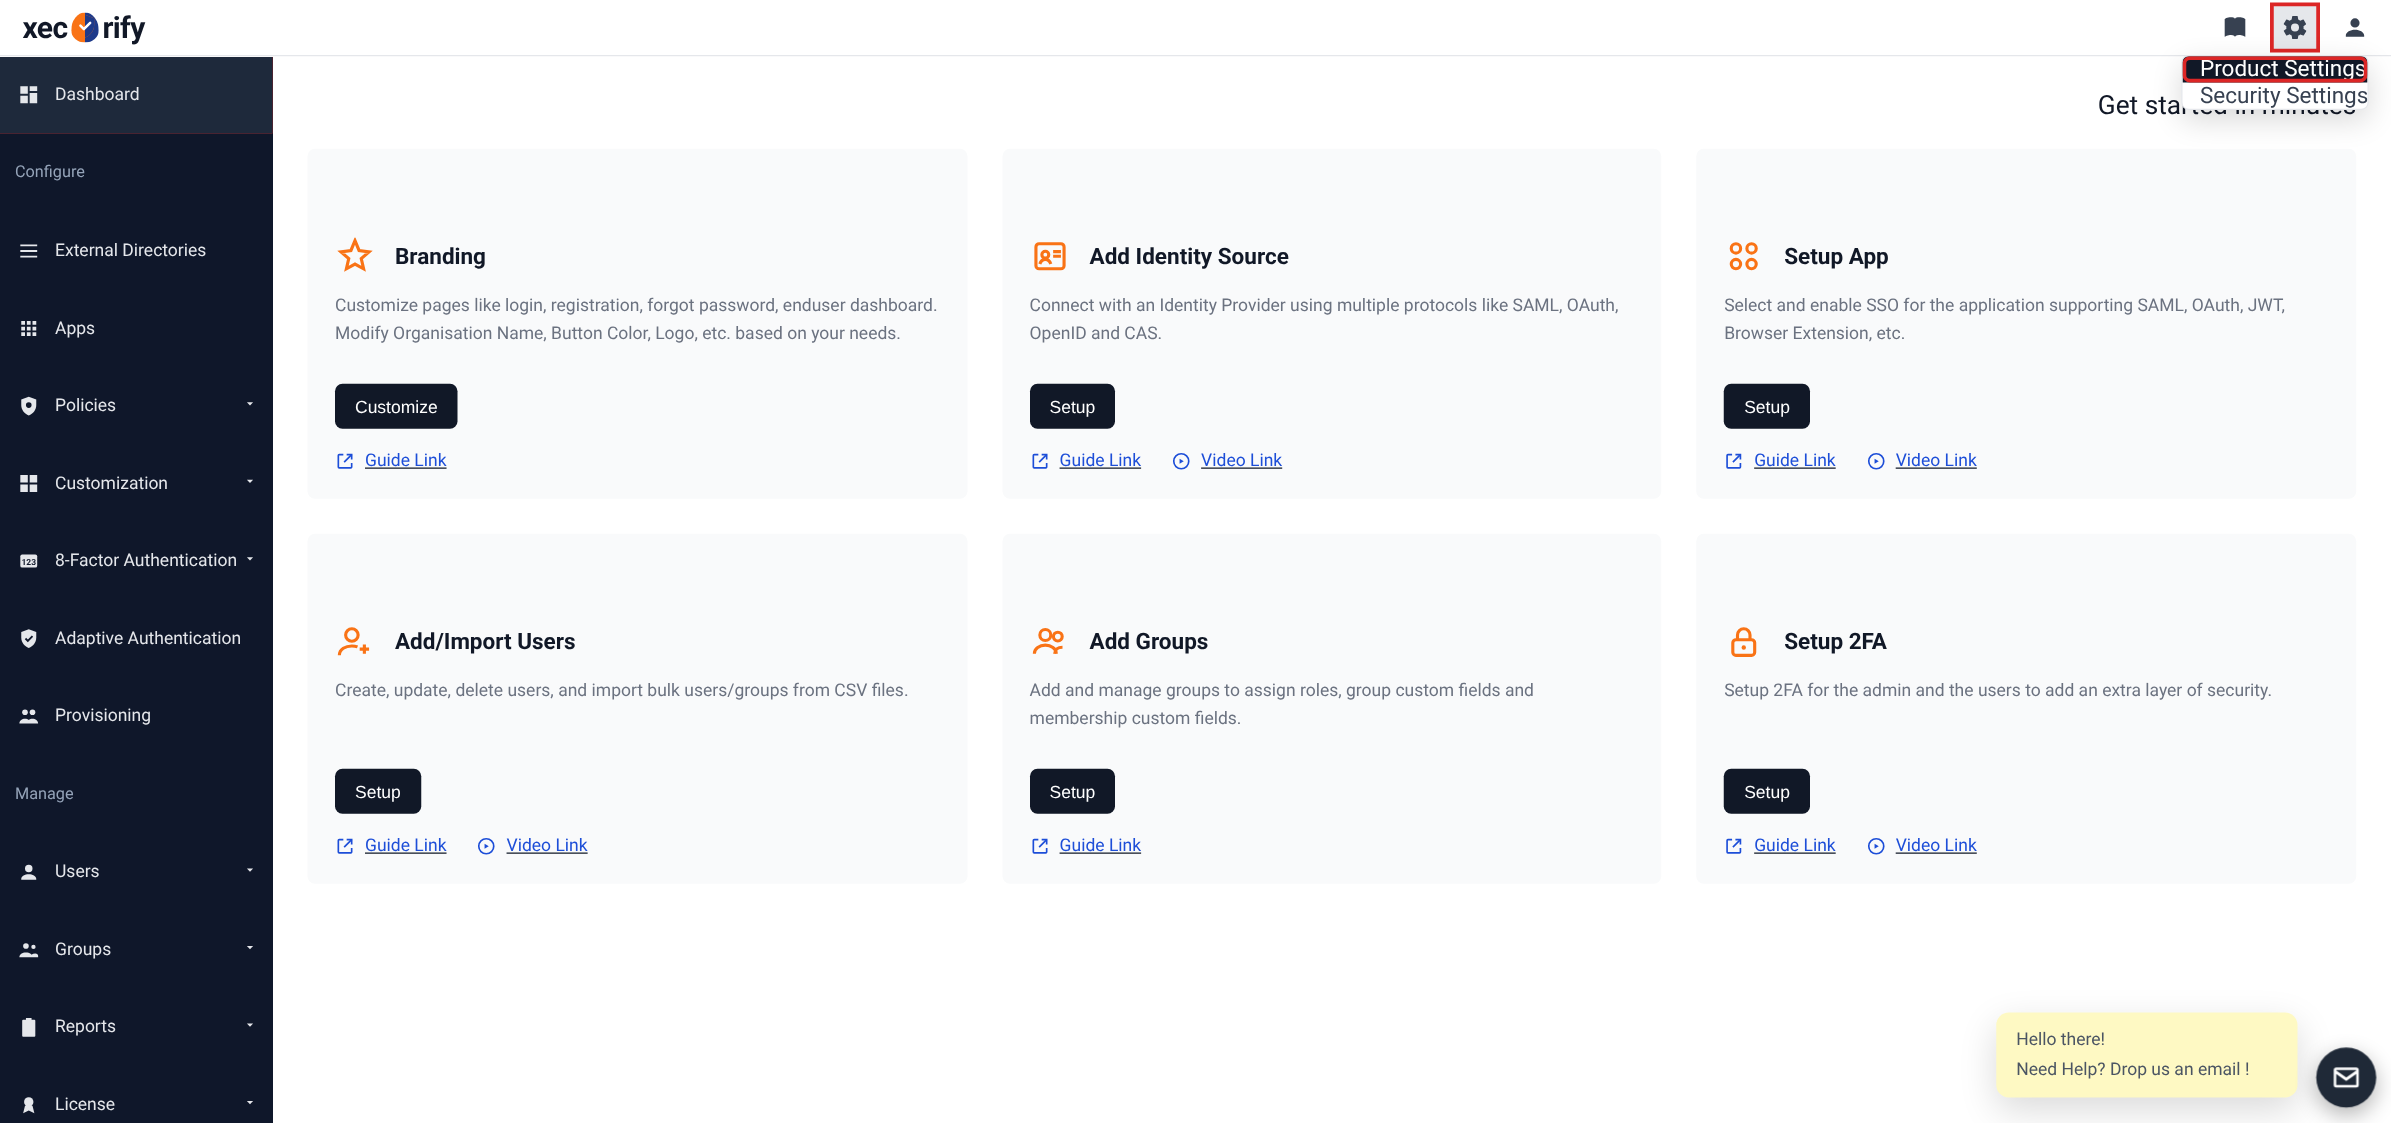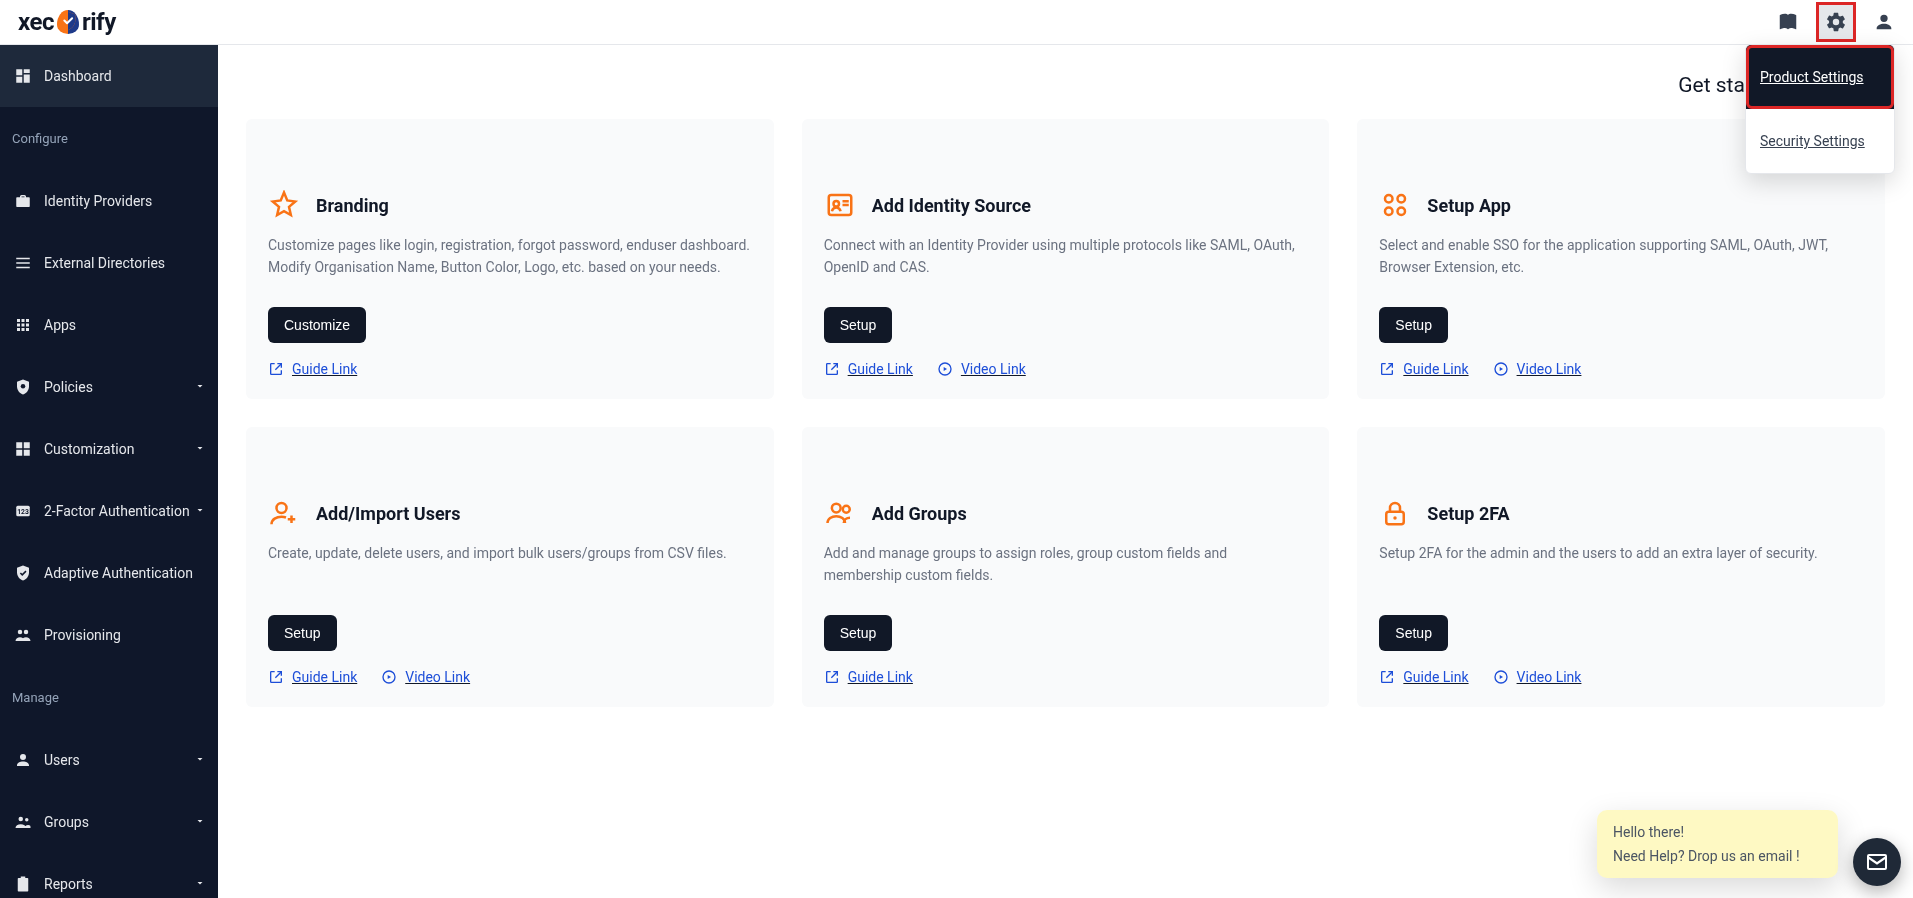--- a/index.html
+++ b/index.html
@@ -33,21 +33,21 @@
 .top-icon-btn svg { width: 22px; height: 22px; fill: #374151; }
 
 
 .settings-menu {
   position: absolute; top: 44px; right: 18px; width: 150px;
   background: #fff; border: 1px solid #e5e7eb; border-radius: 6px;
   box-shadow: 0 8px 24px rgba(0,0,0,0.15); overflow: hidden; z-index: 60;
 }
 .settings-menu .menu-wrap { outline: 3px solid #dc2626; outline-offset: -3px; border-radius:6px; }
 .settings-menu .item {
-  padding: 24px 14px; font-size: 14px; color: #374151; cursor: pointer; white-space: nowrap; text-decoration: underline;
+  padding: 0 14px; font-size: 18px; color: #374151; cursor: pointer; white-space: nowrap;
 }
 .settings-menu .item.active { background: #111827; color: #fff; }
 
 
 .sidebar {
   position: fixed; top: 45px; left: 0; bottom: 0; width: 218px;
   background: #0f172a; color: #e5e7eb; overflow-y: auto;
 }
 .side-active-hi { outline: 3px solid #dc2626; outline-offset: -3px; }
 .side-item, .side-section {
@@ -150,28 +150,20 @@
             <path d="M3 3h8v8H3zM13 3h8v5h-8zM13 10h8v11h-8zM3 13h8v8H3z"></path>
           </svg>
         </span>
       <span>Dashboard</span>
     </div>
   </div>
   <div class="side-section">Configure</div>
   <div class="side-item">
     <span class="icon">
         <svg viewBox="0 0 24 24">
-          <path d="M10 4h4a2 2 0 0 1 2 2v1h4a1 1 0 0 1 1 1v11a1 1 0 0 1-1 1H4a1 1 0 0 1-1-1V8a1 1 0 0 1 1-1h4V6a2 2 0 0 1 2-2zm0 3h4V6h-4z"></path>
-        </svg>
-      </span>
-    <span>Identity Providers</span>
-  </div>
-  <div class="side-item">
-    <span class="icon">
-        <svg viewBox="0 0 24 24">
           <path d="M3 5h18v2H3zM3 11h18v2H3zM3 17h18v2H3z"></path>
         </svg>
       </span>
     <span>External Directories</span>
   </div>
   <div class="side-item">
     <span class="icon">
         <svg viewBox="0 0 24 24">
           <path d="M4 4h4v4H4zM10 4h4v4h-4zM16 4h4v4h-4zM4 10h4v4H4zM10 10h4v4h-4zM16 10h4v4h-4zM4 16h4v4H4zM10 16h4v4h-4zM16 16h4v4h-4z"></path>
         </svg>
@@ -201,21 +193,21 @@
           <path d="M7 10l5 5 5-5z" fill="#e5e7eb"></path>
         </svg></span>
   </div>
   <div class="side-item">
     <span class="icon">
         <svg viewBox="0 0 24 24">
           <rect x="3" y="5" width="18" height="14" rx="2"></rect>
           <text x="12" y="16" text-anchor="middle" fill="#0f172a" font-size="9" font-weight="700">123</text>
         </svg>
       </span>
-    <span>2-Factor Authentication</span>
+    <span>8-Factor Authentication</span>
     <span class="chev"><svg width="12" height="12" viewBox="0 0 24 24">
           <path d="M7 10l5 5 5-5z" fill="#e5e7eb"></path>
         </svg></span>
   </div>
   <div class="side-item">
     <span class="icon">
         <svg viewBox="0 0 24 24">
           <path d="M12 2 4 5v6c0 5 3.4 9.7 8 11 4.6-1.3 8-6 8-11V5z"></path>
           <path d="M8.5 12l2.5 2.5L16 9.5" stroke="#0f172a" stroke-width="2" fill="none"></path>
         </svg>

